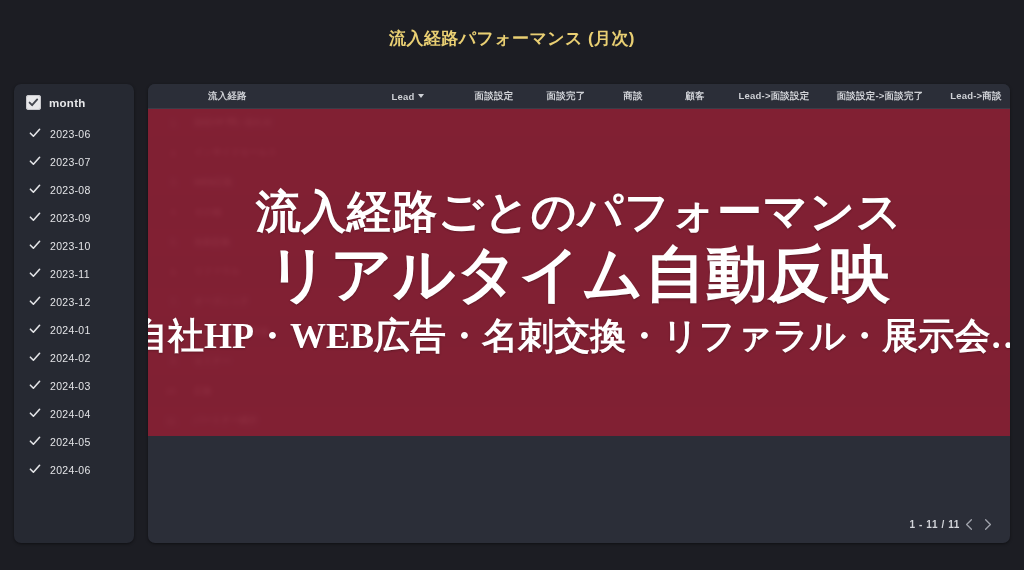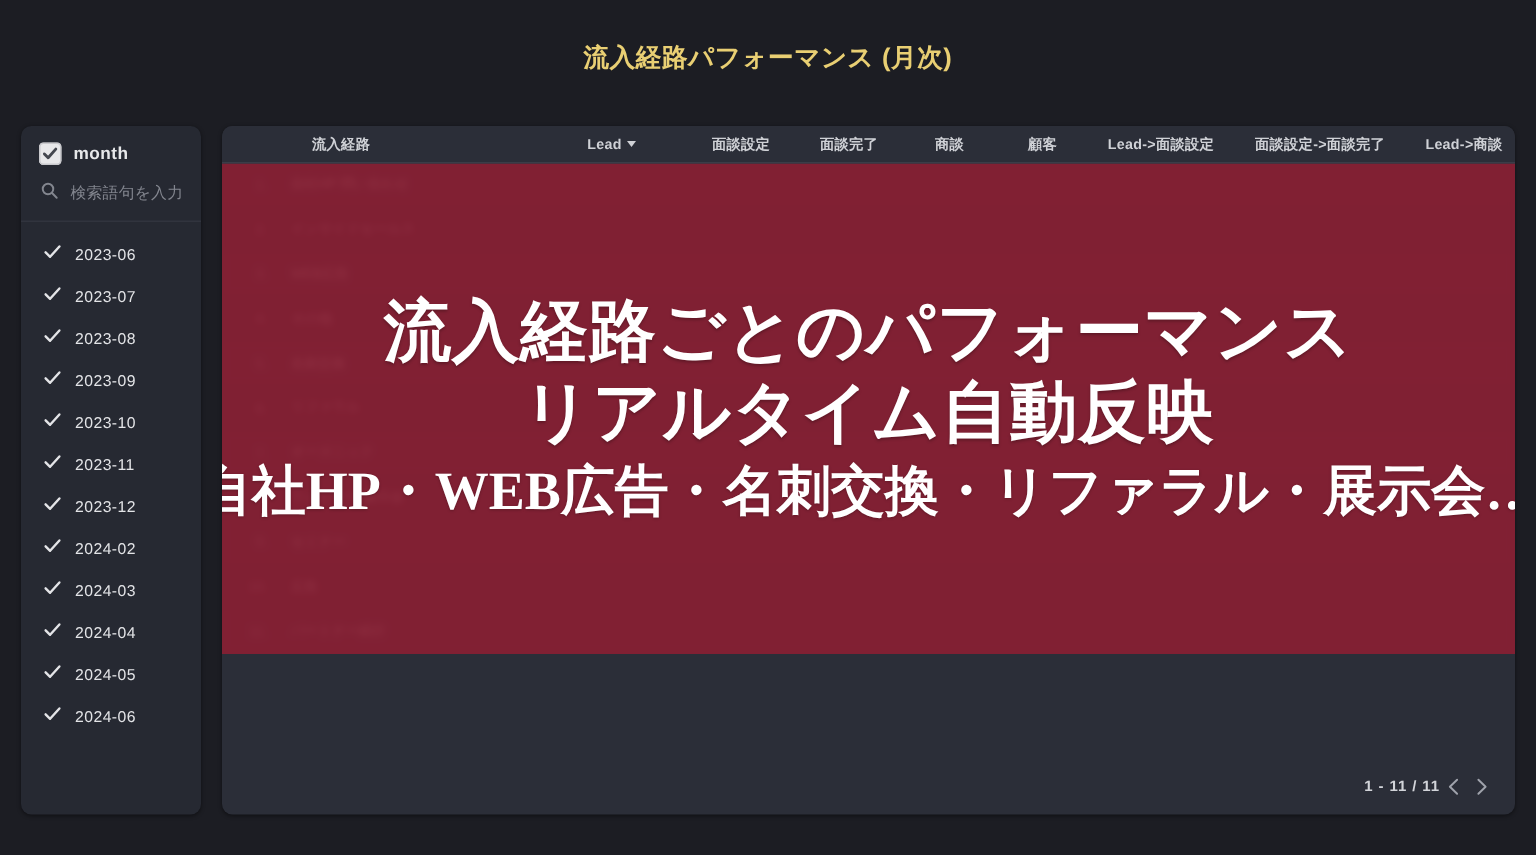--- a/index.html
+++ b/index.html
@@ -113,21 +113,21 @@
     position:absolute;left:0;top:24px;width:862px;height:328px;
     z-index:3;
     display:flex;flex-direction:column;align-items:center;justify-content:center;
     gap:2px;
     font-family:"Liberation Serif","DejaVu Serif",serif;
     color:#ffffff;font-weight:bold;
     text-shadow:0 1px 2px rgba(0,0,0,.25);
     pointer-events:none;
   }
   .veil-l1{font-size:45px;line-height:1.16;letter-spacing:.5px;white-space:nowrap;}
-  .veil-l2{font-size:45px;line-height:1.16;letter-spacing:.5px;white-space:nowrap;}
+  .veil-l2{font-size:61px;line-height:1.16;letter-spacing:.5px;white-space:nowrap;}
   .veil-l3{font-size:36px;line-height:1.2;letter-spacing:0;white-space:nowrap;margin-top:2px;}
 
   
   .pager{
     position:absolute;right:14px;bottom:10px;
     display:flex;align-items:center;gap:0;z-index:4;
   }
   .pager-label{color:#d2d4d9;font-size:10px;font-weight:bold;letter-spacing:.6px;white-space:nowrap;}
   .pg-btn{
     width:18px;height:18px;display:flex;align-items:center;justify-content:center;
@@ -142,29 +142,20 @@
 
   <div class="sb-head">
     <span class="cbox">
       <svg width="11" height="11" viewBox="0 0 11 11" aria-hidden="true">
         <path d="M1.6 5.6 L4.1 8.2 L9.2 2.4" fill="none" stroke="#44474f" stroke-width="1.9" stroke-linecap="round" stroke-linejoin="round"></path>
       </svg>
     </span>
     <span class="sb-head-label">month</span>
   </div>
 
-  <div class="sb-search">
-    <span class="mag">
-      <svg width="12" height="12" viewBox="0 0 12 12" aria-hidden="true">
-        <circle cx="5" cy="5" r="3.5" fill="none" stroke="#83868f" stroke-width="1.3"></circle>
-        <line x1="7.7" y1="7.7" x2="10.8" y2="10.8" stroke="#83868f" stroke-width="1.3" stroke-linecap="round"></line>
-      </svg>
-    </span>
-    <span class="sb-search-ph">検索語句を入力</span>
-  </div>
 
   <div class="sb-list">
 
     <div class="sb-item">
       <span class="tick"><svg width="12" height="12" viewBox="0 0 12 12">
             <path d="M1.4 6.2 L4.4 9.2 L10.6 2.3" fill="none" stroke="#e3e4e7" stroke-width="1.6" stroke-linecap="round" stroke-linejoin="round"></path>
           </svg></span>
       <span class="sb-item-label">2023-06</span>
     </div>
     <div class="sb-item">
@@ -195,20 +186,26 @@
       <span class="tick"><svg width="12" height="12" viewBox="0 0 12 12">
             <path d="M1.4 6.2 L4.4 9.2 L10.6 2.3" fill="none" stroke="#e3e4e7" stroke-width="1.6" stroke-linecap="round" stroke-linejoin="round"></path>
           </svg></span>
       <span class="sb-item-label">2023-11</span>
     </div>
     <div class="sb-item">
       <span class="tick"><svg width="12" height="12" viewBox="0 0 12 12">
             <path d="M1.4 6.2 L4.4 9.2 L10.6 2.3" fill="none" stroke="#e3e4e7" stroke-width="1.6" stroke-linecap="round" stroke-linejoin="round"></path>
           </svg></span>
       <span class="sb-item-label">2023-12</span>
+    </div>
+    <div class="sb-item">
+      <span class="tick"><svg width="12" height="12" viewBox="0 0 12 12">
+            <path d="M1.4 6.2 L4.4 9.2 L10.6 2.3" fill="none" stroke="#e3e4e7" stroke-width="1.6" stroke-linecap="round" stroke-linejoin="round"></path>
+          </svg></span>
+      <span class="sb-item-label">2024-01</span>
     </div>
     <div class="sb-item">
       <span class="tick"><svg width="12" height="12" viewBox="0 0 12 12">
             <path d="M1.4 6.2 L4.4 9.2 L10.6 2.3" fill="none" stroke="#e3e4e7" stroke-width="1.6" stroke-linecap="round" stroke-linejoin="round"></path>
           </svg></span>
       <span class="sb-item-label">2024-02</span>
     </div>
     <div class="sb-item">
       <span class="tick"><svg width="12" height="12" viewBox="0 0 12 12">
             <path d="M1.4 6.2 L4.4 9.2 L10.6 2.3" fill="none" stroke="#e3e4e7" stroke-width="1.6" stroke-linecap="round" stroke-linejoin="round"></path>

